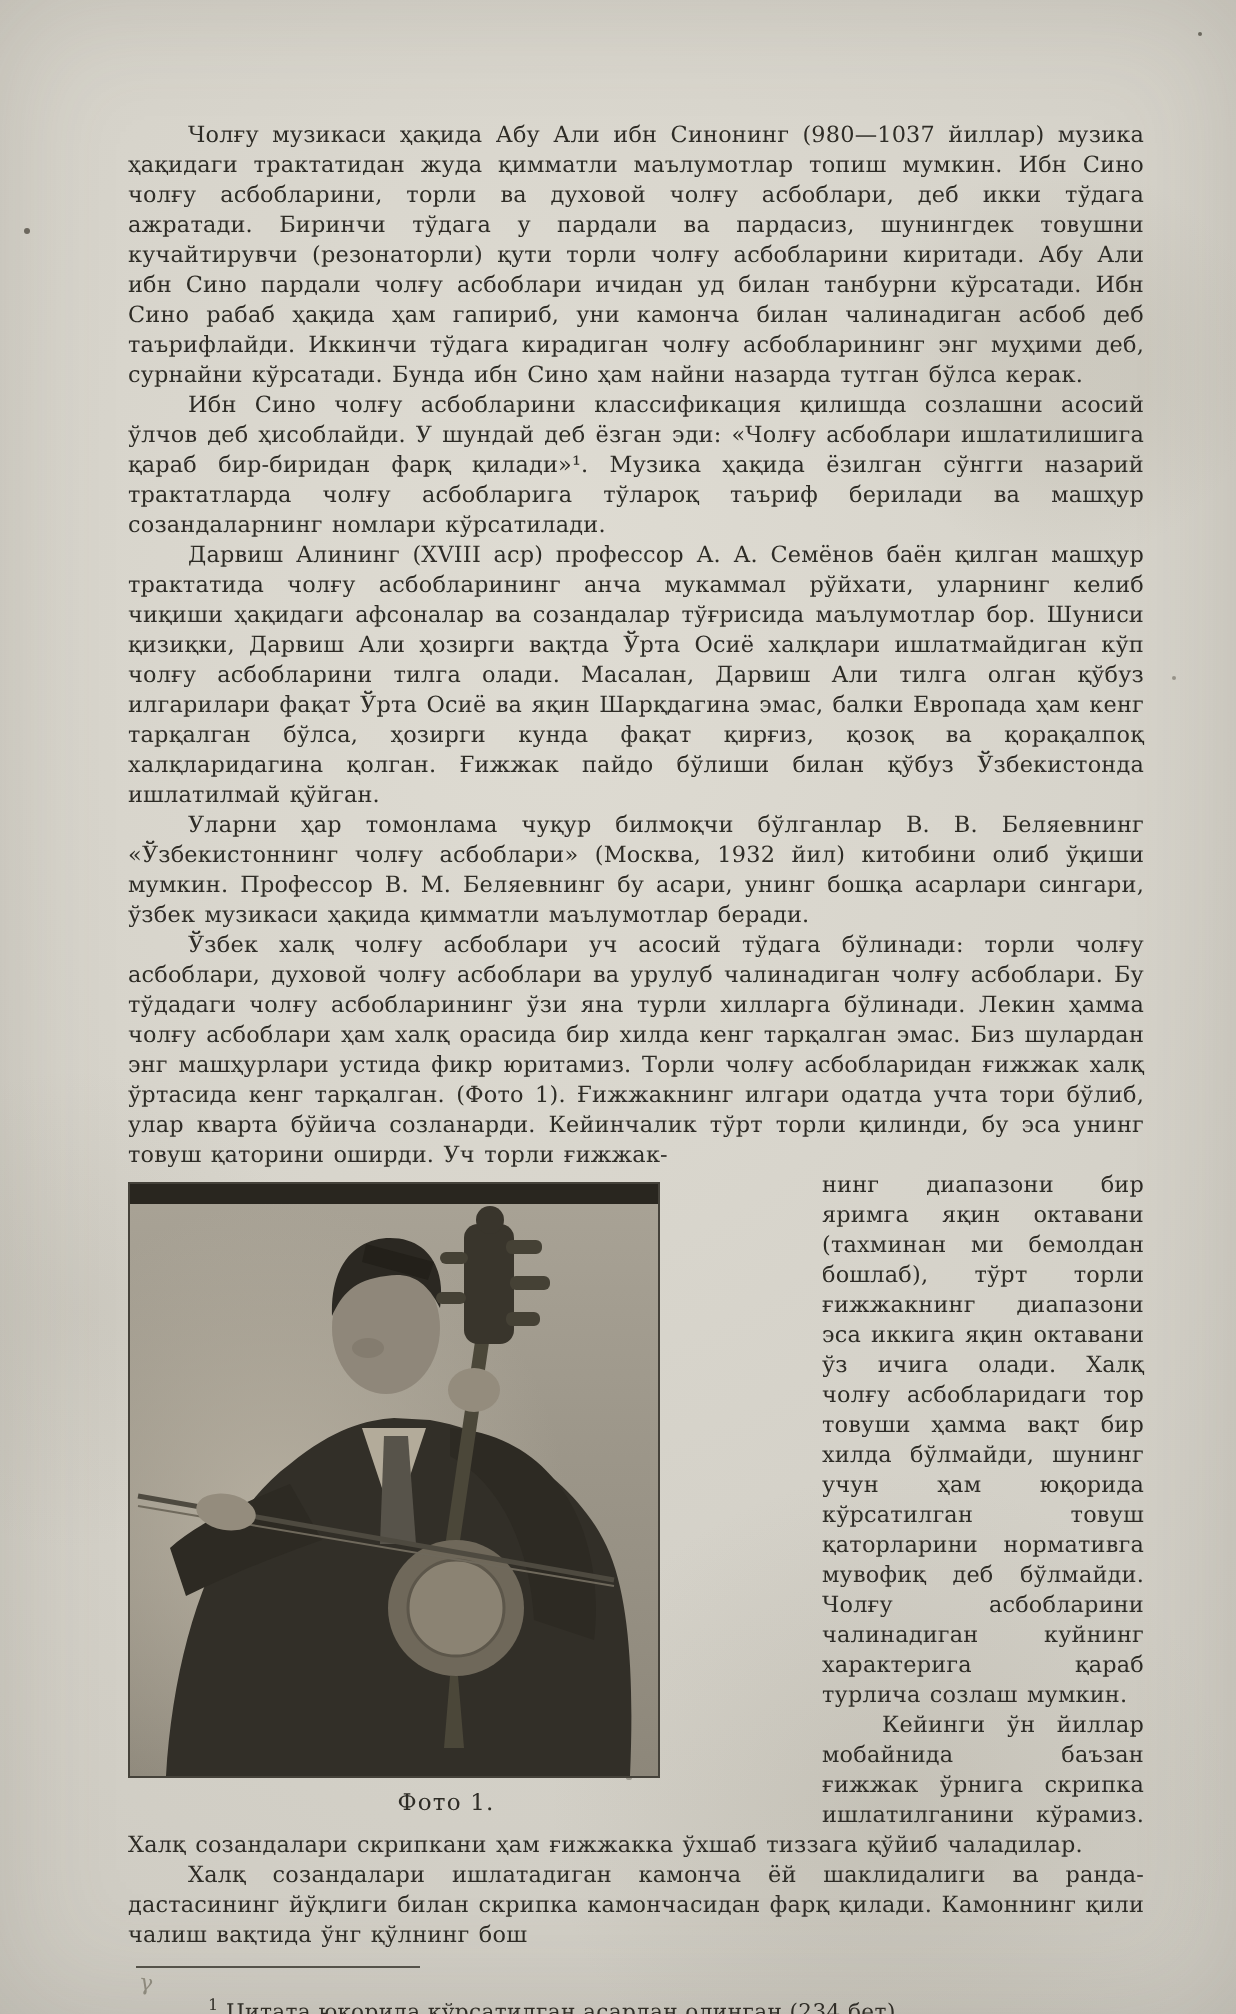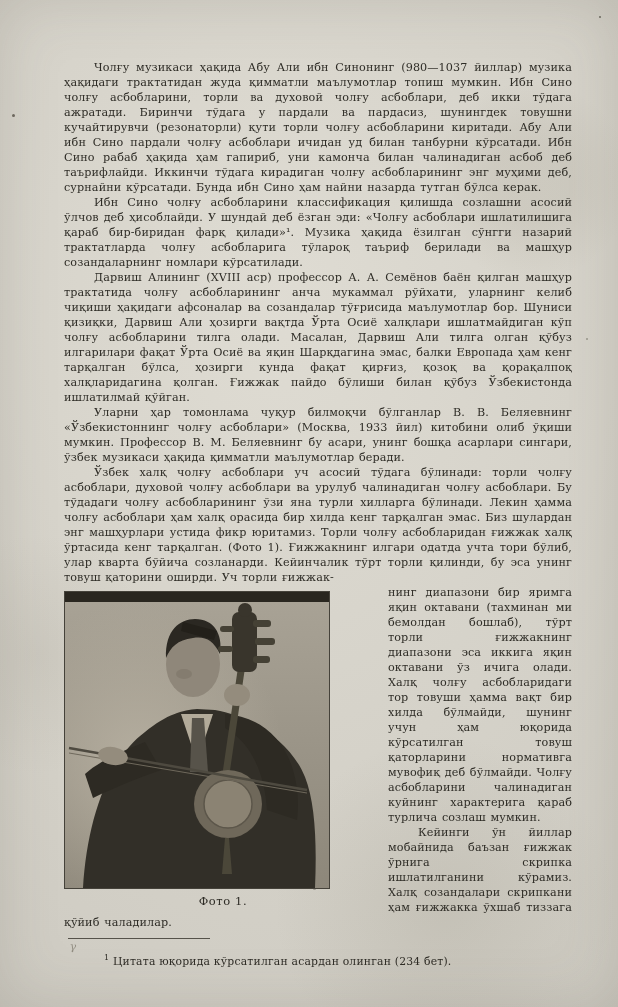--- a/index.html
+++ b/index.html
@@ -30,21 +30,21 @@
     font-size:11.2px;
     line-height:15px;
     text-indent:30px;
     letter-spacing:0.1px;
     word-spacing:1px;
   }
   p.cont{text-indent:0;}
   .photo-figure{
     float:left;
     width:318px;
-    margin:6px 6px 2px 0;
+    margin:6px 29px 2px 0;
   }
   .photo-frame{
     width:264px;height:296px;
     border:1px solid #45423a;
     background:#9b958a;
     overflow:hidden;
   }
   .photo-frame svg{display:block;}
   .photo-caption{
     text-align:center;
@@ -93,21 +93,21 @@
 <div class="page">
   <div class="speck s1"></div>
   <div class="speck s2"></div>
   <div class="speck s3"></div>
   <div class="speck s4"></div>
 
   <div class="content">
     <p class="body-text">Чолғу музикаси ҳақида Абу Али ибн Синонинг (980—1037 йиллар) музика ҳақидаги трактатидан жуда қимматли маълумотлар топиш мумкин. Ибн Сино чолғу асбобларини, торли ва духовой чолғу асбоблари, деб икки тўдага ажратади. Биринчи тўдага у пардали ва пардасиз, шунингдек товушни кучайтирувчи (резонаторли) қути торли чолғу асбобларини киритади. Абу Али ибн Сино пардали чолғу асбоблари ичидан уд билан танбурни кўрсатади. Ибн Сино рабаб ҳақида ҳам гапириб, уни камонча билан чалинадиган асбоб деб таърифлайди. Иккинчи тўдага кирадиган чолғу асбобларининг энг муҳими деб, сурнайни кўрсатади. Бунда ибн Сино ҳам найни назарда тутган бўлса керак.</p>
     <p class="body-text">Ибн Сино чолғу асбобларини классификация қилишда созлашни асосий ўлчов деб ҳисоблайди. У шундай деб ёзган эди: «Чолғу асбоблари ишлатилишига қараб бир-биридан фарқ қилади»¹. Музика ҳақида ёзилган сўнгги назарий трактатларда чолғу асбобларига тўлароқ таъриф берилади ва машҳур созандаларнинг номлари кўрсатилади.</p>
     <p class="body-text">Дарвиш Алининг (XVIII аср) профессор А. А. Семёнов баён қилган машҳур трактатида чолғу асбобларининг анча мукаммал рўйхати, уларнинг келиб чиқиши ҳақидаги афсоналар ва созандалар тўғрисида маълумотлар бор. Шуниси қизиқки, Дарвиш Али ҳозирги вақтда Ўрта Осиё халқлари ишлатмайдиган кўп чолғу асбобларини тилга олади. Масалан, Дарвиш Али тилга олган қўбуз илгарилари фақат Ўрта Осиё ва яқин Шарқдагина эмас, балки Европада ҳам кенг тарқалган бўлса, ҳозирги кунда фақат қирғиз, қозоқ ва қорақалпоқ халқларидагина қолган. Ғижжак пайдо бўлиши билан қўбуз Ўзбекистонда ишлатилмай қўйган.</p>
-    <p class="body-text">Уларни ҳар томонлама чуқур билмоқчи бўлганлар В. В. Беляевнинг «Ўзбекистоннинг чолғу асбоблари» (Москва, 1933 йил) китобини олиб ўқиши мумкин. Профессор В. М. Беляевнинг бу асари, унинг бошқа асарлари сингари, ўзбек музикаси ҳақида қимматли маълумотлар беради.</p>
+    <p class="body-text">Уларни ҳар томонлама чуқур билмоқчи бўлганлар В. В. Беляевнинг «Ўзбекистоннинг чолғу асбоблари» (Москва, 1932 йил) китобини олиб ўқиши мумкин. Профессор В. М. Беляевнинг бу асари, унинг бошқа асарлари сингари, ўзбек музикаси ҳақида қимматли маълумотлар беради.</p>
     <p class="body-text">Ўзбек халқ чолғу асбоблари уч асосий тўдага бўлинади: торли чолғу асбоблари, духовой чолғу асбоблари ва урулуб чалинадиган чолғу асбоблари. Бу тўдадаги чолғу асбобларининг ўзи яна турли хилларга бўлинади. Лекин ҳамма чолғу асбоблари ҳам халқ орасида бир хилда кенг тарқалган эмас. Биз шулардан энг машҳурлари устида фикр юритамиз. Торли чолғу асбобларидан ғижжак халқ ўртасида кенг тарқалган. (Фото 1). Ғижжакнинг илгари одатда учта тори бўлиб, улар кварта бўйича созланарди. Кейинчалик тўрт торли қилинди, бу эса унинг товуш қаторини оширди. Уч торли ғижжак-</p>
 
     <figure class="photo-figure" style="margin-left:0;">
       <div class="photo-frame">
         <svg viewBox="0 0 264 296" width="264" height="296">
           <defs>
             <linearGradient id="bg" x1="0" y1="0" x2="0" y2="1">
               <stop offset="0" stop-color="#a9a396"></stop>
               <stop offset="1" stop-color="#8d877a"></stop>
             </linearGradient>
@@ -154,20 +154,21 @@
 
           <ellipse cx="48" cy="164" rx="15" ry="9" fill="#948c7d" transform="rotate(10 48 164)"></ellipse>
           <ellipse cx="172" cy="103" rx="13" ry="11" fill="#948c7d"></ellipse>
         </svg>
       </div>
       <figcaption class="photo-caption">Фото 1.</figcaption>
     </figure>
 
     <p class="body-text cont">нинг диапазони бир яримга яқин октавани (тахминан ми бемолдан бошлаб), тўрт торли ғижжакнинг диапазони эса иккига яқин октавани ўз ичига олади. Халқ чолғу асбобларидаги тор товуши ҳамма вақт бир хилда бўлмайди, шунинг учун ҳам юқорида кўрсатилган товуш қаторларини нормативга мувофиқ деб бўлмайди. Чолғу асбобларини чалинадиган куйнинг характерига қараб турлича созлаш мумкин.</p>
     <p class="body-text">Кейинги ўн йиллар мобайнида баъзан ғижжак ўрнига скрипка ишлатилганини кўрамиз. Халқ созандалари скрипкани ҳам ғижжакка ўхшаб тиззага қўйиб чаладилар.</p>
+    <p class="body-text">Халқ созандалари ишлатадиган камонча ёй шаклидалиги ва ранда-дастасининг йўқлиги билан скрипка камончасидан фарқ қилади. Камоннинг қили чалиш вақтида ўнг қўлнинг бош</p>
 
     <div class="footnote-block">
       <div class="footnote-rule"></div>
       <p class="footnote-text"><sup>1</sup> <span>Цитата юқорида кўрсатилган асардан олинган (234 бет).</span></p>
       <div class="pencil-mark">γ</div>
     </div>
   </div>
 </div>
 
 </body></html>

